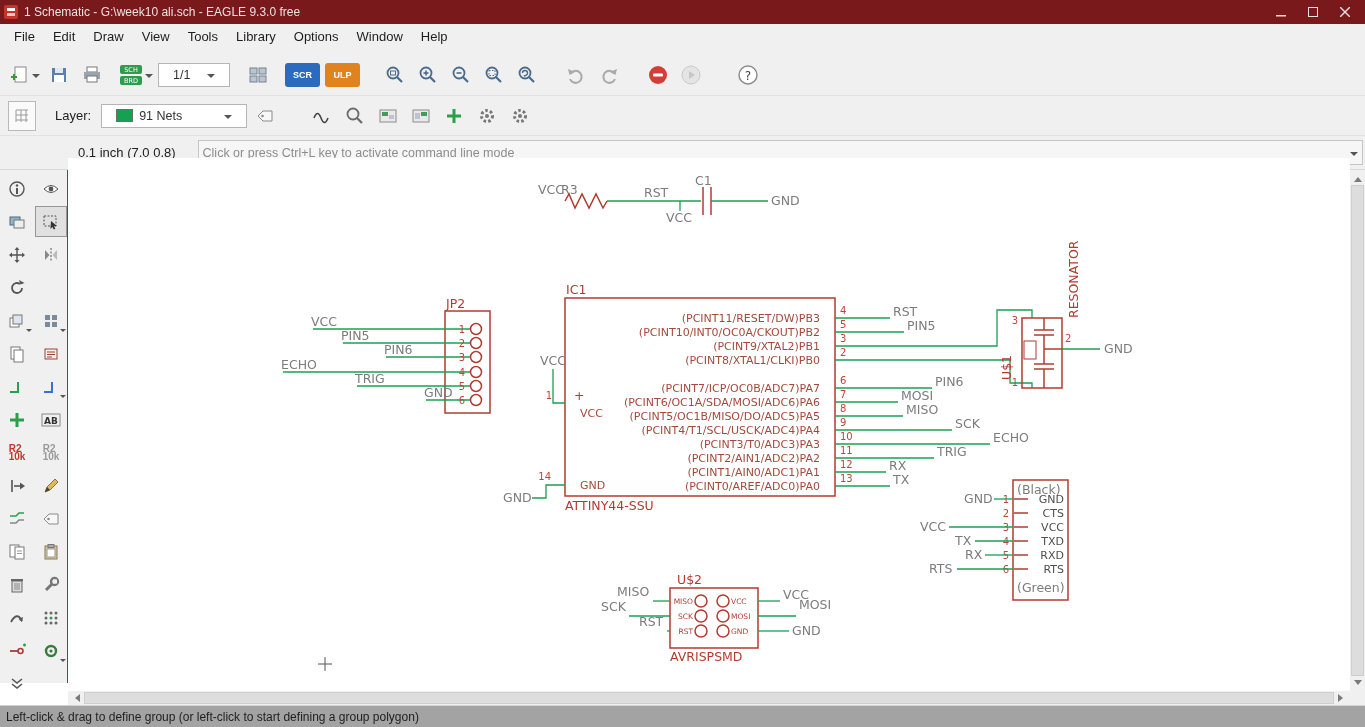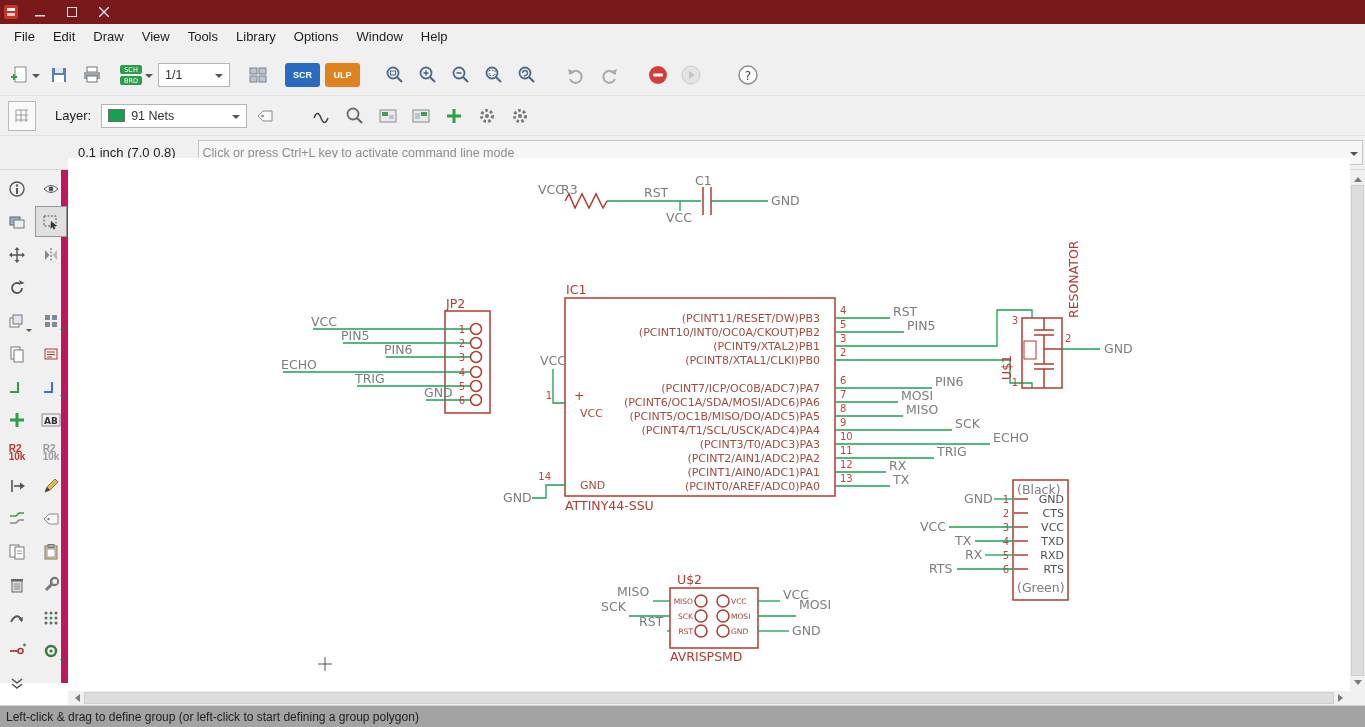--- a/index.html
+++ b/index.html
@@ -13,38 +13,38 @@
 
 #menubar{height:30px;background:#f0f0f0;display:flex;align-items:flex-start;padding-left:5px;font-size:13px}
 .menu-item{padding:5px 9px;color:#1d1d1d;cursor:default}
 
 .toolbar{background:#f0f0f0;display:flex;align-items:center;border-bottom:1px solid #e2e2e2}
 #toolbar-main{height:42px;padding:0 10px}
 #toolbar-layer{height:40px;padding:0 8px}
 .tbtn{height:30px;min-width:28px;display:flex;align-items:center;justify-content:center;margin-right:5px}
 .gap8{margin-left:8px}.gap16{margin-left:16px}.gap24{margin-left:24px}
 .caret{width:0;height:0;border:4px solid transparent;border-top-color:#555;margin:6px 0 0 2px}
-.combo{background:#fff;border:1px solid #b5b5b5;height:24px;display:flex;align-items:center;padding:0 6px;font-size:12.5px;color:#333}
+.combo{background:#fff;border:1px solid #b5b5b5;height:24px;display:flex;align-items:center;padding:0 14px;font-size:12.5px;color:#333}
 .combo .caret{margin-left:auto}
 #sheet-combo{width:72px;margin-right:6px}
 #layer-combo{width:146px;margin:0 4px}
 .swatch{width:17px;height:13px;margin-right:6px;border:1px solid #6c6c6c}
 .btn-scr,.btn-ulp{width:35px;height:24px;border-radius:3px;color:#fff;font-size:9px;font-weight:bold;
   display:flex;align-items:center;justify-content:center}
 .btn-scr{background:#2a6bc0}.btn-ulp{background:#e0831f}
 .lbl{color:#222;margin:0 6px 0 14px}
 
 #cmdbar{height:34px;background:#f0f0f0;display:flex;align-items:center;padding-left:78px;border-bottom:1px solid #d9d9d9}
 #coord{font-size:13px;color:#222;margin-right:22px;white-space:nowrap}
 #cmdwrap{flex:1;height:25px;margin-right:2px;background:#f6f6f6;border:1px solid #c6c6c6;display:flex;align-items:center;padding:0 4px}
 #cmdwrap input{flex:1;border:none;outline:none;background:transparent;font-size:12.5px;color:#0369a1;
   font-family:"Liberation Sans","DejaVu Sans",sans-serif}
 #cmdwrap input::placeholder{color:#8d8d8d}
 
-#sidebar{position:absolute;left:0;top:170px;width:68px;height:513px;background:#f0f0f0;border-right:7px solid #be185d;
+#sidebar{position:absolute;left:0;top:170px;width:68px;height:513px;background:#f0f0f0;border-right:1px solid #be185d;
   display:grid;grid-template-columns:34px 34px;align-content:start;padding-top:2px}
 .tool{width:32px;height:31px;margin:1px;display:flex;align-items:center;justify-content:center;position:relative}
 .tool.active{background:#e0e0e0;border:1px solid #979797}
 .tool .tcaret{position:absolute;right:1px;bottom:1px;width:0;height:0;border:3px solid transparent;border-top-color:#555}
 .ttxt{font-size:10px;line-height:8px;text-align:left;font-weight:bold}
 
 #canvas{position:absolute;left:68px;top:158px;width:1282px;height:521px;background:#fff;overflow:hidden}
 
 #vscroll{position:absolute;right:0;top:170px;width:15px;height:521px;background:#f0f0f0}
 #vscroll .thumb{position:absolute;left:1px;right:1px;top:15px;bottom:15px;background:#ddd;border:1px solid #cfcfcf}
@@ -75,20 +75,21 @@
 <body>
 
 <div id="titlebar">
   <span style="margin-right:6px;display:flex">
     <svg width="14" height="14">
         <rect width="14" height="14" rx="2" fill="#c4342b"></rect>
         <rect x="3" y="3" width="8" height="3" fill="#fff"></rect>
         <rect x="3" y="8" width="8" height="3" fill="#f0c6c3"></rect>
       </svg>
   </span>
+  <span class="title">1 Schematic - G:\week10 ali.sch - EAGLE 9.3.0 free</span>
   <div class="win-controls">
     <span class="wc">
         <svg width="10" height="10">
           <rect y="8" width="10" height="1.5" fill="#efdede"></rect>
         </svg>
       </span>
     <span class="wc">
         <svg width="10" height="10">
           <rect x="0.5" y="0.5" width="9" height="9" fill="none" stroke="#efdede"></rect>
         </svg>

